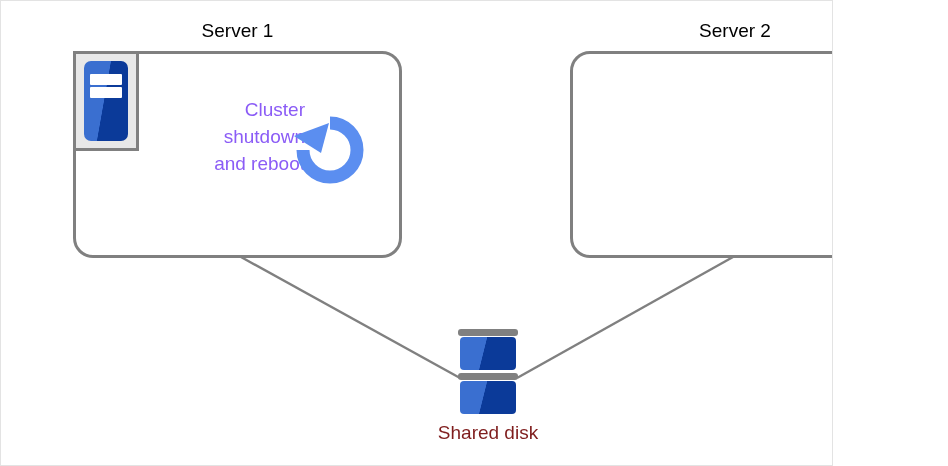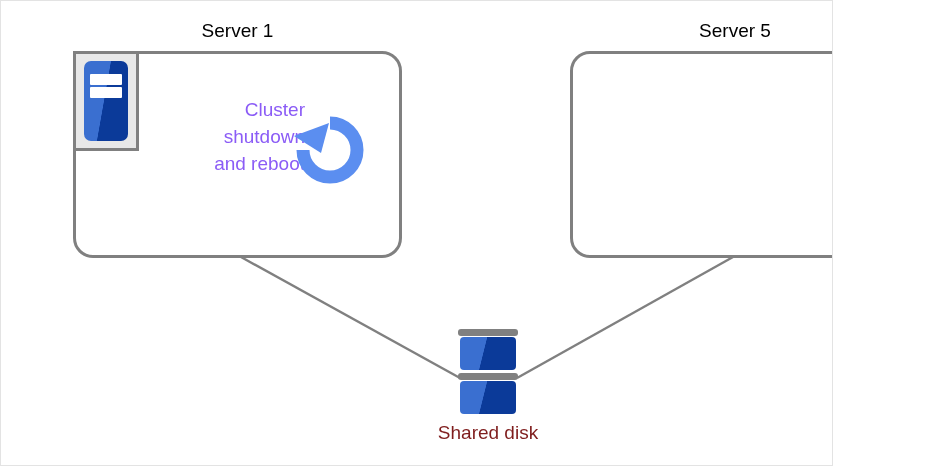--- a/index.html
+++ b/index.html
@@ -168,21 +168,21 @@
   <div id="cluster-label">Cluster
 shutdown
 and reboot</div>
 
   <svg id="reboot-icon" viewBox="0 0 78 74" xmlns="http://www.w3.org/2000/svg">
     <path d="M 39 10
              A 27 27 0 1 0 66 37" fill="none" stroke="#5b8ef0" stroke-width="13" stroke-linecap="butt" transform="rotate(-90 39 37)"></path>
     <polygon points="3,23 38,10 30,40" fill="#5b8ef0"></polygon>
   </svg>
 
-  <div id="server2-title" class="server-title">Server 5</div>
+  <div id="server2-title" class="server-title">Server 2</div>
 
   <div id="server2-box" class="server-box"></div>
 
   <div id="server2-icon" class="server-icon">
     <div class="icon-chip">
       <div class="icon-bar b1"></div>
       <div class="icon-bar b2"></div>
     </div>
   </div>
 

